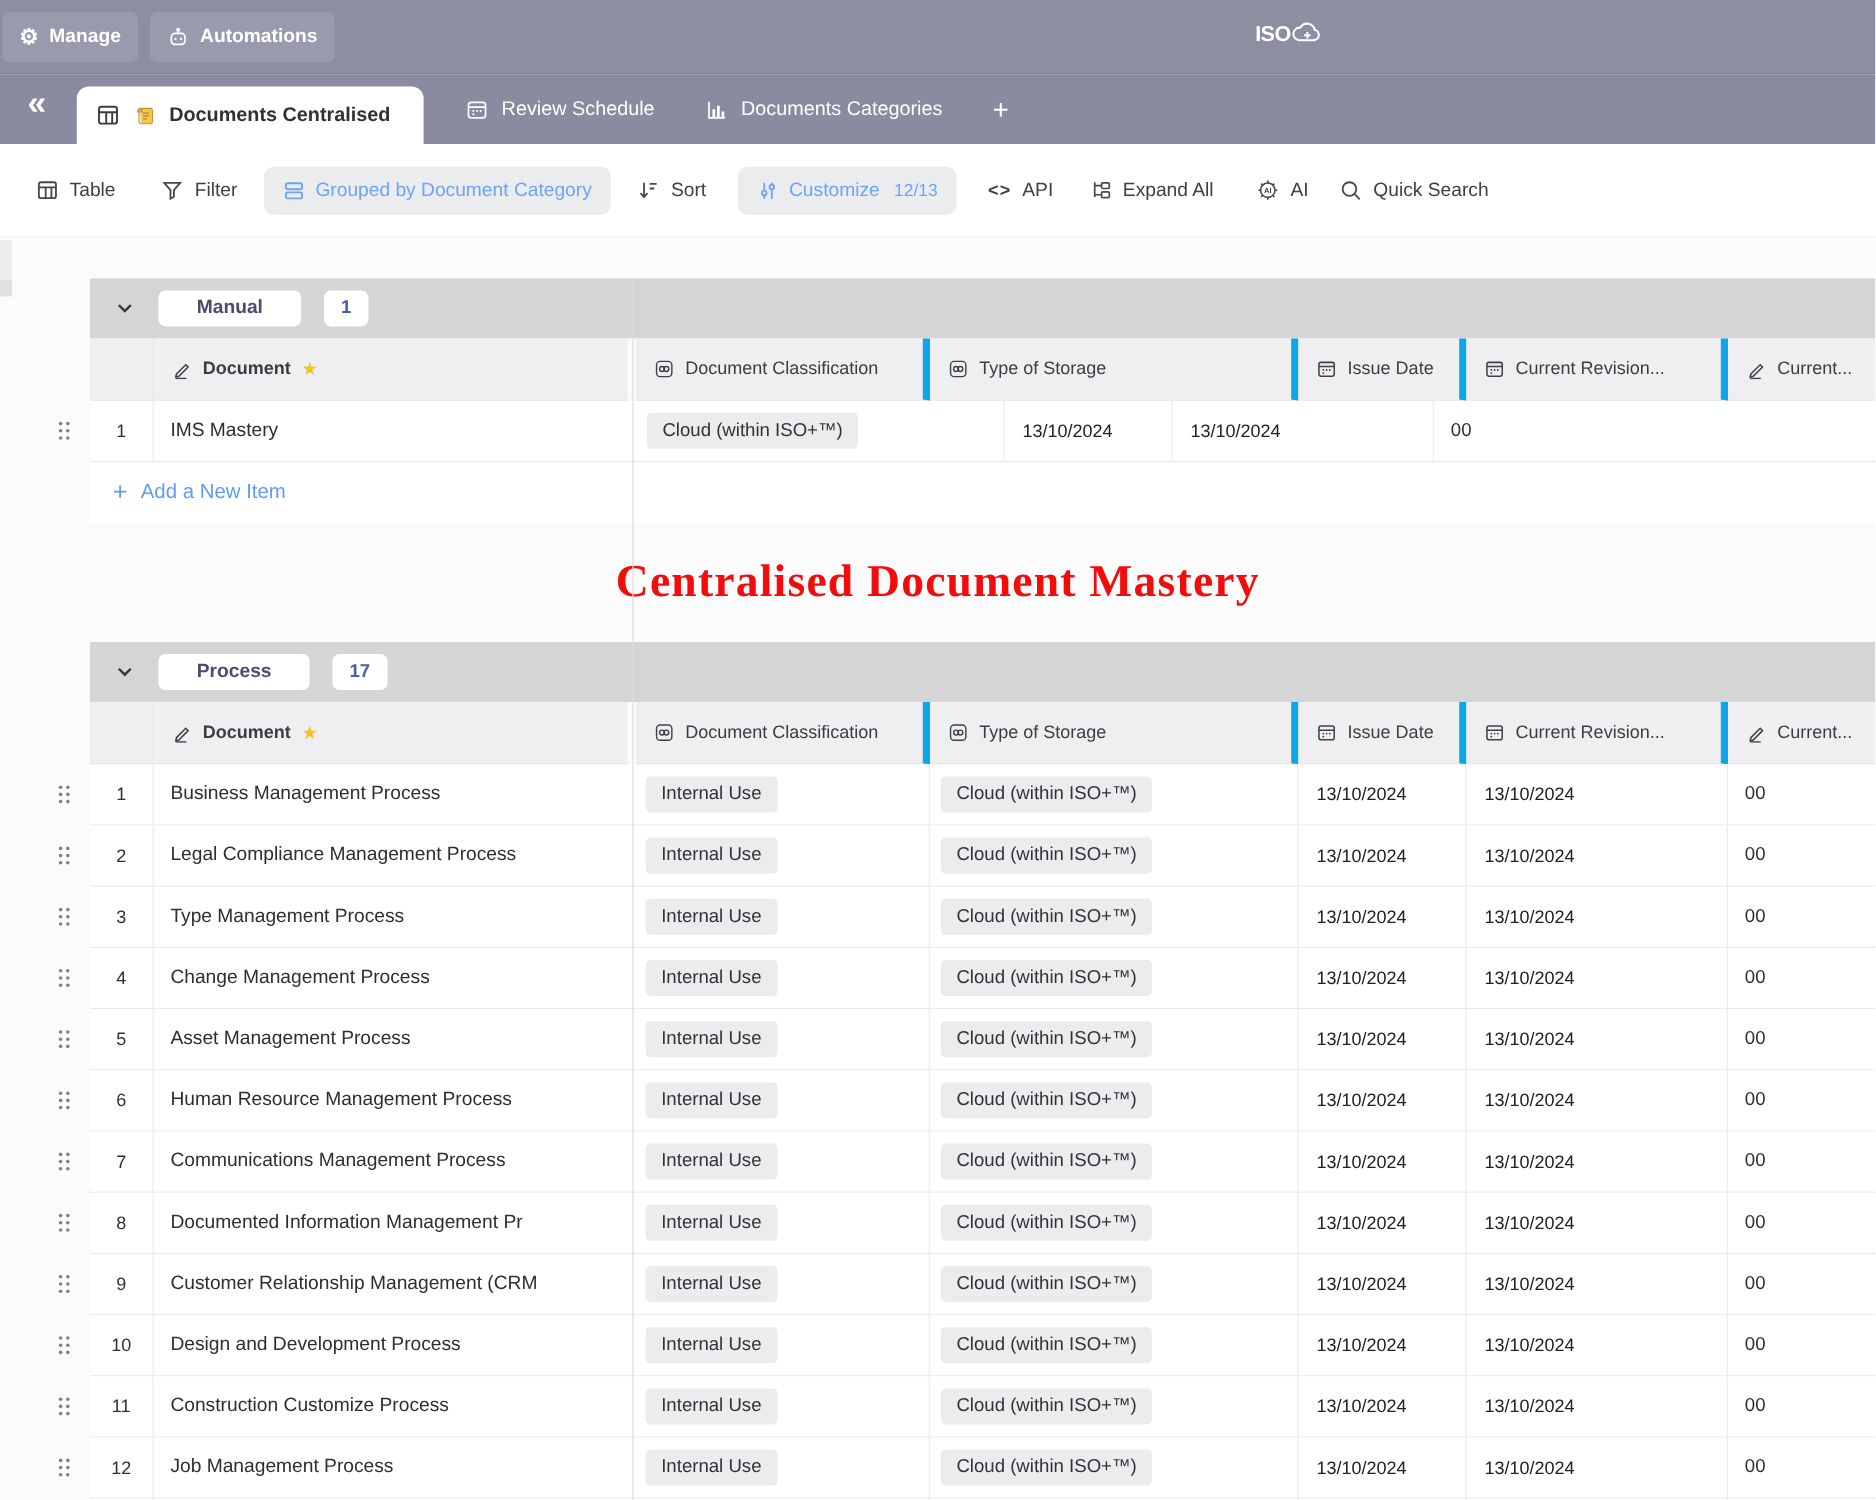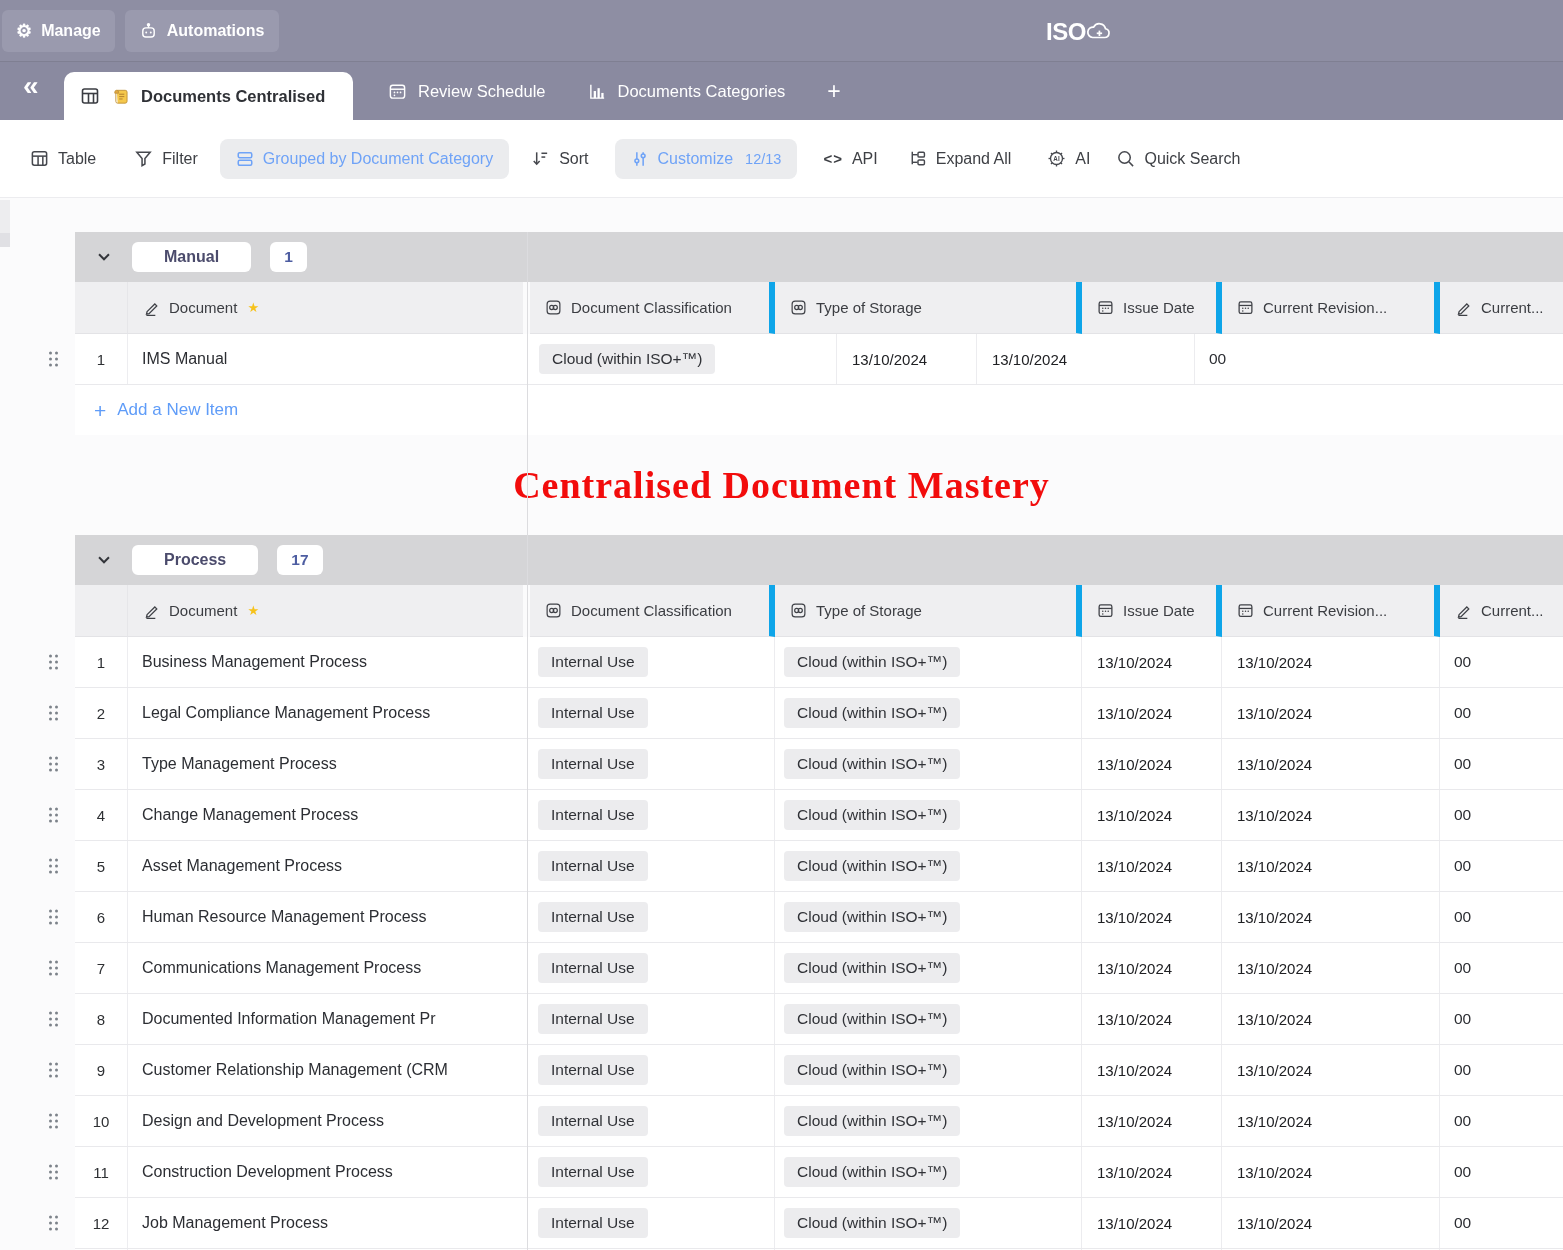--- a/index.html
+++ b/index.html
@@ -8,21 +8,21 @@
 
   
   .topbar{height:62px;background:#8E8EA3;display:flex;align-items:flex-start;position:relative;
           border-bottom:1px solid rgba(0,0,0,0.10);box-sizing:border-box;}
   .tb-btn{display:flex;align-items:center;gap:9px;background:#9A9AAE;border:none;border-radius:6px;
           color:#fff;font-weight:700;font-size:16px;height:42px;padding:0 14px;margin-top:10px;
           font-family:inherit;cursor:pointer;}
   .tb-btn .glyph{font-size:18px;line-height:1;}
   .tb-btn svg{display:block;}
   .logo{position:absolute;left:1046px;top:18px;display:flex;align-items:center;color:#fff;}
-  .logo-text{font-size:24px;font-weight:800;letter-spacing:-0.5px;}
+  .logo-text{font-size:18px;font-weight:800;letter-spacing:-0.5px;}
   .logo svg{margin-left:-1px;margin-top:-4px;}
 
   
   .tabbar{height:58px;background:#8A8AA0;position:relative;}
   .collapse{position:absolute;left:23px;top:10px;color:#fff;font-size:28px;font-weight:700;line-height:1;cursor:pointer;}
   .tab{display:flex;align-items:center;gap:11px;font-size:16.5px;cursor:pointer;white-space:nowrap;}
   .tab.active{position:absolute;left:64px;top:10px;height:48px;background:#fff;border-radius:10px 10px 0 0;
               padding:0 28px 0 16px;color:#2f3136;font-weight:600;box-sizing:border-box;}
   .tab.active svg{color:#3a3c42;}
   .tabs-rest{position:absolute;left:388px;top:0;height:58px;display:flex;align-items:center;gap:42px;color:#fff;}
@@ -53,21 +53,21 @@
   .gchevron{display:flex;cursor:pointer;color:#33353a;}
   .gname{background:#fff;border-radius:6px;padding:6px 32px;font-size:16px;font-weight:700;color:#4B4B6C;}
   .gcount{background:#fff;border-radius:6px;padding:6px 14px;font-size:15.5px;font-weight:700;color:#4D5DA1;}
 
   .hrow{display:flex;height:52px;box-sizing:border-box;}
   .hcell{background:#efeff1;display:flex;align-items:center;gap:9px;font-size:15px;color:#3b3d42;font-weight:500;
          box-sizing:border-box;border-right:6px solid #0ea5e9;border-bottom:1px solid #e3e3e6;
          padding-left:15px;overflow:hidden;white-space:nowrap;cursor:pointer;}
   .hcell svg{flex:none;color:#3f4147;}
   .hcell.num{width:53px;padding:0;border-right:1px solid #e6e6e9;}
-  .hcell.doc{width:395px;border-right:none;}
+  .hcell.doc{width:395px;border-right:none;font-weight:bold;}
   .hspacer{width:7px;}
   .w-class{width:245px;}.w-storage{width:307px;}.w-issue{width:140px;}.w-rev{width:218px;}
   .w-cur{width:123px;border-right:none !important;}
   .star{color:#F6C21C;font-size:13px;margin-left:1px;}
 
   .row{display:flex;height:51px;background:#fff;border-bottom:1px solid #e9e9ec;box-sizing:border-box;position:relative;}
   .cell{display:flex;align-items:center;box-sizing:border-box;overflow:hidden;white-space:nowrap;}
   .cell.num{width:53px;justify-content:center;font-size:15px;color:#2e3033;border-right:1px solid #ededf0;}
   .cell.doc{width:395px;padding-left:14px;font-size:16px;color:#2c2e33;}
   .rspacer{width:7px;}
@@ -320,21 +320,21 @@
     <span class="drag">
                 <i></i>
                 <i></i>
                 <i></i>
                 <i></i>
                 <i></i>
                 <i></i>
               </span>
     <div class="cell num">1</div>
     <div class="cell doc">
-      <span>IMS Manual</span>
+      <span>IMS Mastery</span>
     </div>
     <div class="rspacer"></div>
     <div class="cell w-storage">
       <span class="pill">Cloud (within ISO+™)</span>
     </div>
     <div class="cell w-issue">
       <span>13/10/2024</span>
     </div>
     <div class="cell w-rev">
       <span>13/10/2024</span>
@@ -736,21 +736,21 @@
     <span class="drag">
                 <i></i>
                 <i></i>
                 <i></i>
                 <i></i>
                 <i></i>
                 <i></i>
               </span>
     <div class="cell num">11</div>
     <div class="cell doc">
-      <span>Construction Development Process</span>
+      <span>Construction Customize Process</span>
     </div>
     <div class="rspacer"></div>
     <div class="cell w-class">
       <span class="pill">Internal Use</span>
     </div>
     <div class="cell w-storage">
       <span class="pill">Cloud (within ISO+™)</span>
     </div>
     <div class="cell w-issue">
       <span>13/10/2024</span>

